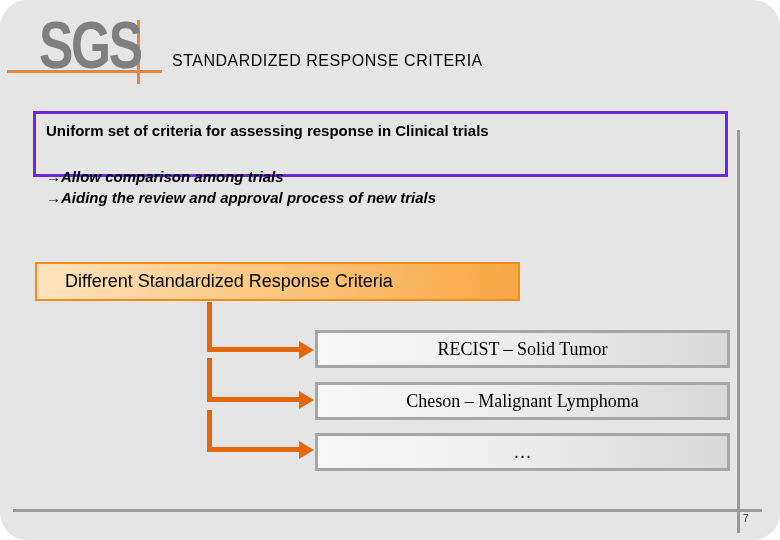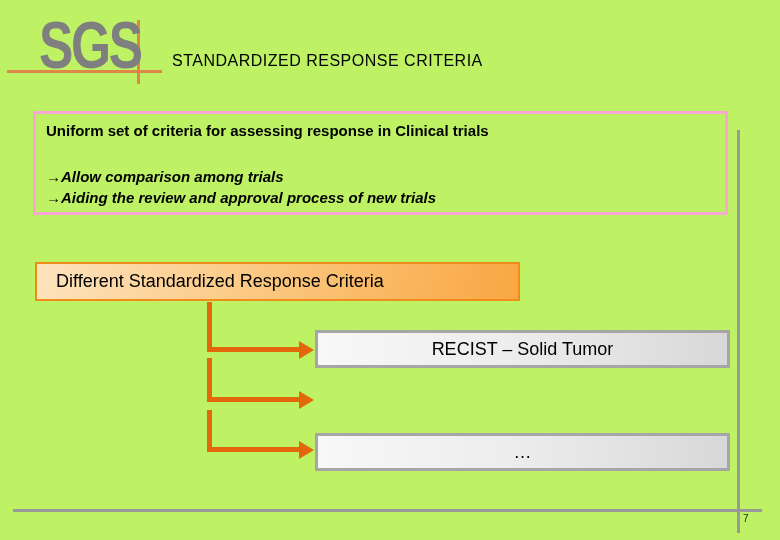--- a/index.html
+++ b/index.html
@@ -1,23 +1,24 @@
 <!DOCTYPE html>
 <html><head>
 <meta charset="utf-8">
 <style>
   html, body { margin: 0; padding: 0; background: #fff; }
   .slide {
     position: relative;
     width: 780px;
     height: 540px;
-    background: #bef264;
+    background: #e5e5e5;
     overflow: hidden;
     font-family: "Liberation Sans", sans-serif;
     color: #000;
+    border-radius: 27px;
   }
 
   
   .logo-hline {
     position: absolute; left: 7px; top: 70px;
     width: 155px; height: 3px; background: #df8748;
   }
   .logo-vline {
     position: absolute; left: 137px; top: 20px;
     width: 3px; height: 64px; background: #df8748;
@@ -32,56 +33,56 @@
   
   .slide-title {
     position: absolute; left: 172px; top: 52px;
     font-size: 16px; color: #000; letter-spacing: 0.5px;
     white-space: nowrap;
   }
 
   
   .info-box {
     position: absolute; left: 33px; top: 111px;
-    width: 695px; height: 104px;
-    border: 3px solid #f9a8d4; box-sizing: border-box;
+    width: 695px; height: 66px;
+    border: 3px solid #6d28d9; box-sizing: border-box;
     padding: 7px 7px 0 10px;
     font-size: 15px; font-weight: bold; line-height: 20px;
   }
   .info-box .spacer { height: 25px; }
   .bullet-line { white-space: nowrap; line-height: 21px; font-style: italic; }
 
   
   .orange-box {
     position: absolute; left: 35px; top: 262px;
     width: 485px; height: 39px; box-sizing: border-box;
     border: 2px solid #ef8c1c;
     background: linear-gradient(100deg, #fde3bd 0%, #fbc983 45%, #f9a743 100%);
     display: flex; align-items: center;
-    padding-left: 19px;
+    padding-left: 28px;
     font-size: 18px; color: #000;
   }
 
   
   .conn { position: absolute; background: #e3680c; }
   .conn-arrowhead {
     position: absolute; width: 0; height: 0;
     border-top: 9px solid transparent;
     border-bottom: 9px solid transparent;
     border-left: 15px solid #e3680c;
   }
 
   
   .item-box {
     position: absolute; left: 315px;
     width: 415px; height: 38px; box-sizing: border-box;
     border: 3px solid #a6a6a6;
     background: linear-gradient(to right, #f8f8f8 0%, #ececec 50%, #d8d8d8 100%);
     display: flex; align-items: center; justify-content: center;
-    font-size: 18px; color: #000;
+    font-size: 18px; color: #000; font-family: Liberation Serif, serif;
   }
   .item-box.b1 { top: 330px; }
   .item-box.b2 { top: 382px; }
   .item-box.b3 { top: 433px; }
 
   
   .guide-v {
     position: absolute; left: 737px; top: 130px;
     width: 3px; height: 403px; background: #999999;
   }
@@ -124,20 +125,23 @@
   <div class="conn" style="left:207px; top:397px; width:93px; height:5px;"></div>
   <div class="conn-arrowhead" style="left:299px; top:391px;"></div>
 
   <div class="conn" style="left:207px; top:410px; width:5px; height:42px;"></div>
   <div class="conn" style="left:207px; top:447px; width:93px; height:5px;"></div>
   <div class="conn-arrowhead" style="left:299px; top:441px;"></div>
 
   <div class="item-box b1">
     <span>RECIST – Solid Tumor</span>
   </div>
+  <div class="item-box b2">
+    <span>Cheson – Malignant Lymphoma</span>
+  </div>
   <div class="item-box b3">
     <span>…</span>
   </div>
 
   <div class="guide-v"></div>
   <div class="guide-h"></div>
   <div class="page-number">7</div>
 
 </div>
 

